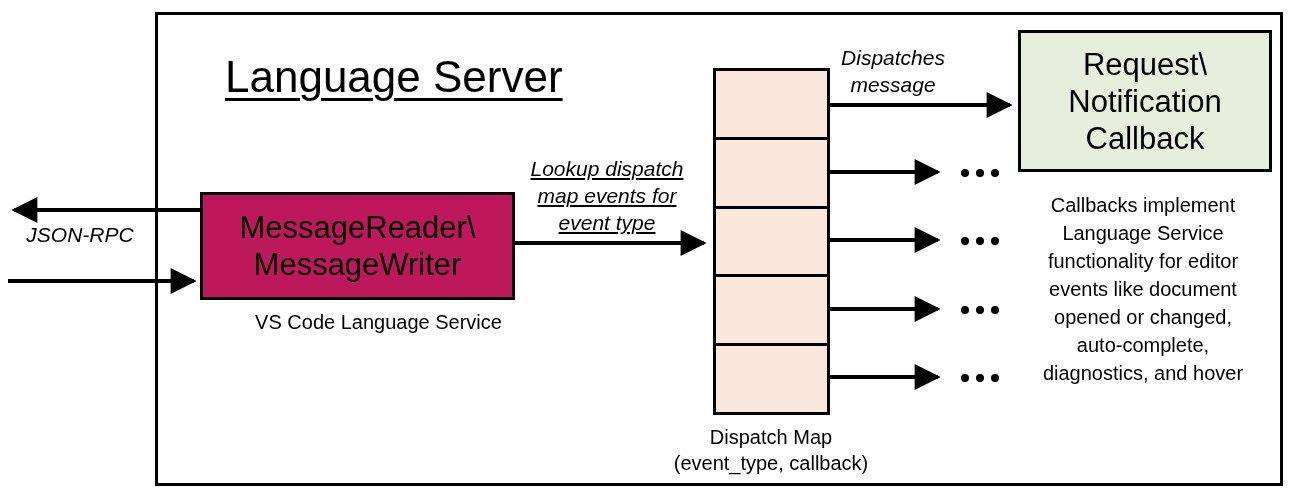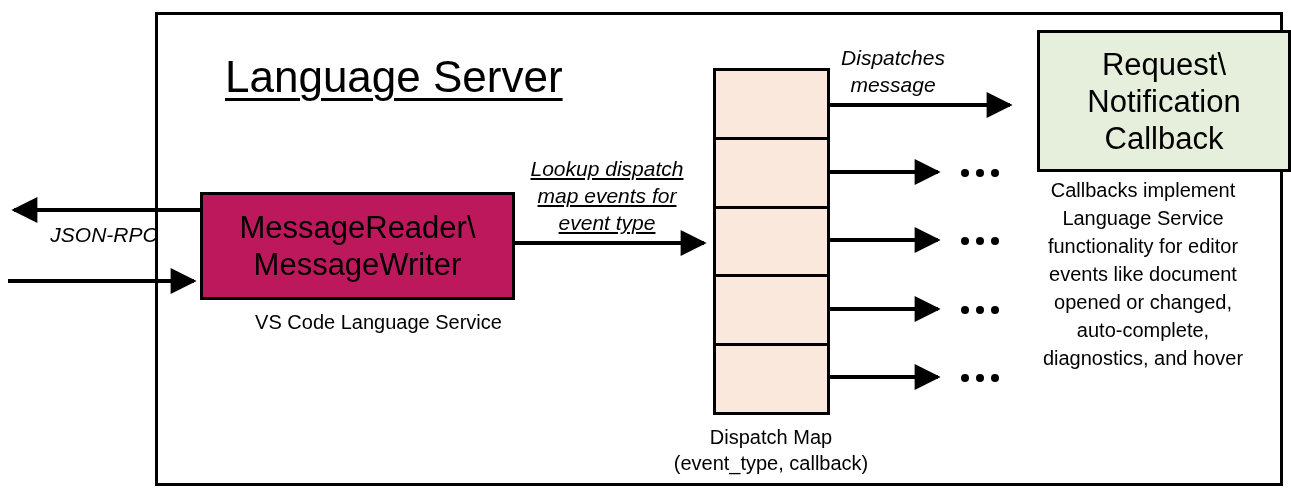--- a/index.html
+++ b/index.html
@@ -57,21 +57,20 @@
   }
   .callback-box {
     left: 1018px; top: 30px;
     width: 248px; height: 136px;
     border: 3px solid #000;
     background: #E6EFDC;
     display: flex; flex-direction: column;
     align-items: center; justify-content: center;
     font-size: 31px; line-height: 37px;
     text-align: center;
-    margin-left: 19px;
   }
 
   
   .dispatch-map {
     left: 713px; top: 68px;
     width: 111px; height: 341px;
     border: 3px solid #000;
     background: #FBE8DC;
     display: flex; flex-direction: column;
   }
@@ -82,26 +81,26 @@
   .caption {
     font-size: 20px; line-height: 27px;
     text-align: center;
   }
   .italic-label {
     font-size: 21px; line-height: 27px;
     font-style: italic;
     text-align: center;
     white-space: nowrap;
   }
-  .io-label      { left: 40px;  top: 221px; width: 128px; }
+  .io-label      { left: 16px;  top: 221px; width: 128px; }
   .lookup-label  { left: 516px; top: 155px; width: 182px; text-decoration: underline; }
   .dispatch-label{ left: 823px; top: 44px;  width: 140px; }
   .message-caption { left: 206px;  top: 309px; width: 345px; }
   .map-caption     { left: 646px;  top: 424px; width: 250px; line-height: 26px; }
-  .callback-note   { left: 1013px; top: 176px; width: 260px; line-height: 28px; }
+  .callback-note   { left: 1013px; top: 191px; width: 260px; line-height: 28px; }
   .caption span, .italic-label span { display: block; white-space: nowrap; }
 
   
   .ellipsis {
     display: flex; align-items: center; gap: 7px;
     width: 38px; height: 9px;
   }
   .ellipsis i {
     display: block;
     width: 8px; height: 8px;

